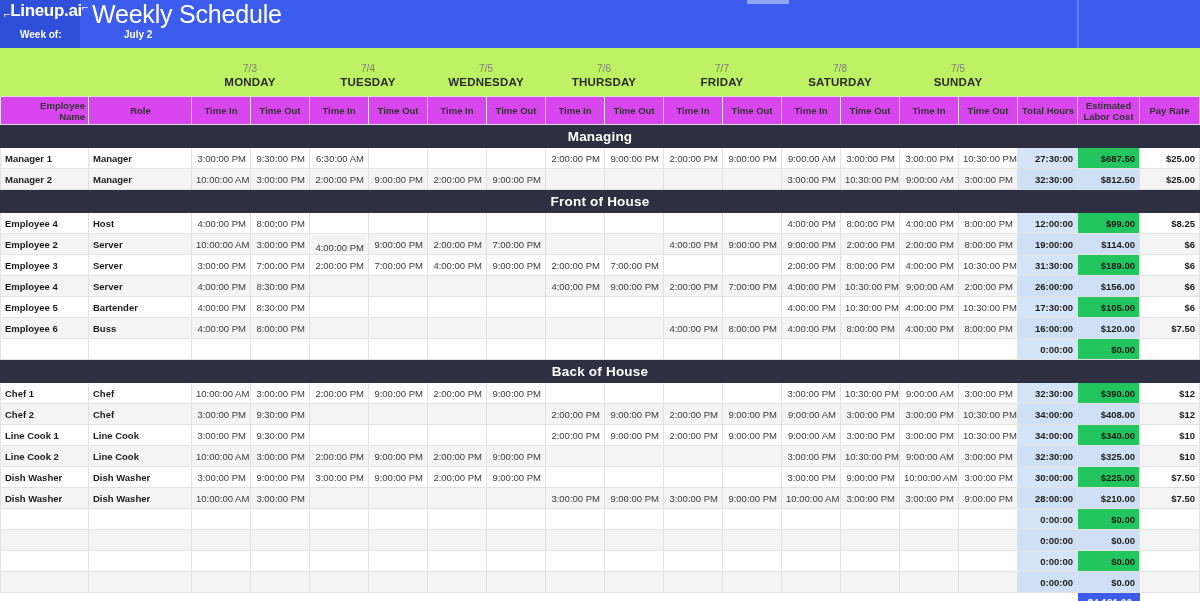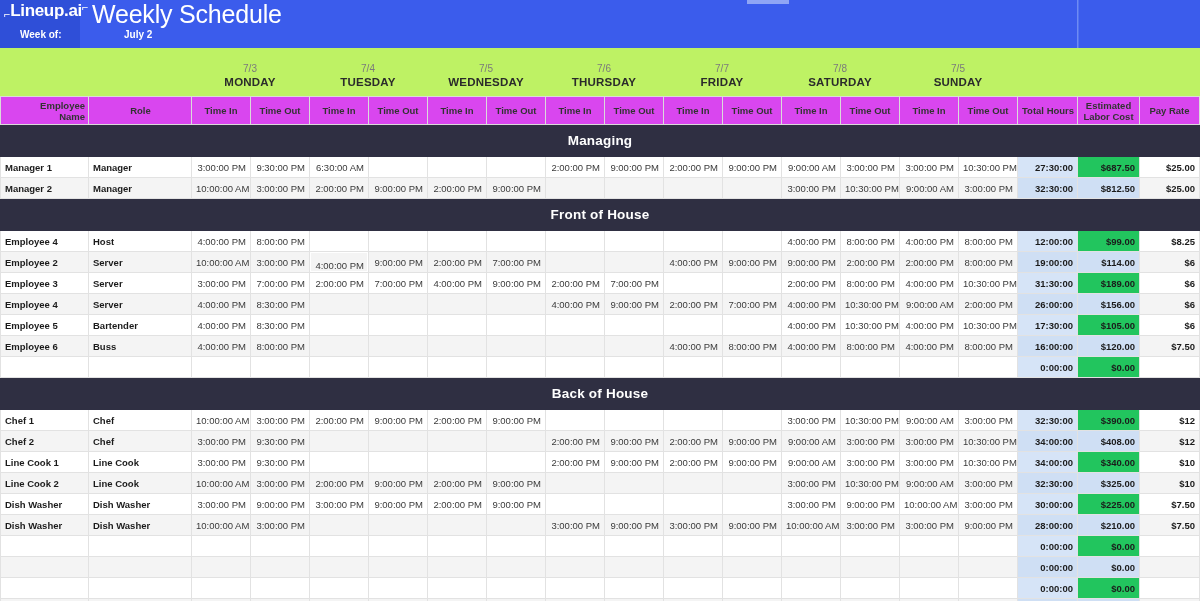--- a/index.html
+++ b/index.html
@@ -161,21 +161,21 @@
   tr.hdr td.h-name { text-align: right; padding-right: 3px; }
   tr.hdr td.h-role { text-align: center; padding-left: 5px; }
 
   
   tr.section td {
     background: #2f2f42;
     color: #ffffff;
     font-size: 13.5px;
     font-weight: 700;
     text-align: center;
-    height: 32px;
+    height: 23px;
     border-color: #2f2f42;
     letter-spacing: 0.2px;
   }
 
   
   td.name { font-weight: 700; font-size: 9.5px; text-align: left; color: #1b1b1b; }
   td.role { font-weight: 700; font-size: 9.5px; text-align: left; color: #1b1b1b; }
   td.t    { text-align: right; font-size: 9.5px; color: #3a3a3a; padding-right: 5px; }
   td.total{ text-align: right; font-weight: 700; font-size: 9.5px; background: #d6e4f7; padding-right: 8px; color: #1b1b1b;}
   td.cost { text-align: right; font-weight: 700; font-size: 9.5px; background: #22c55e; padding-right: 14px; color: #1b1b1b;}

